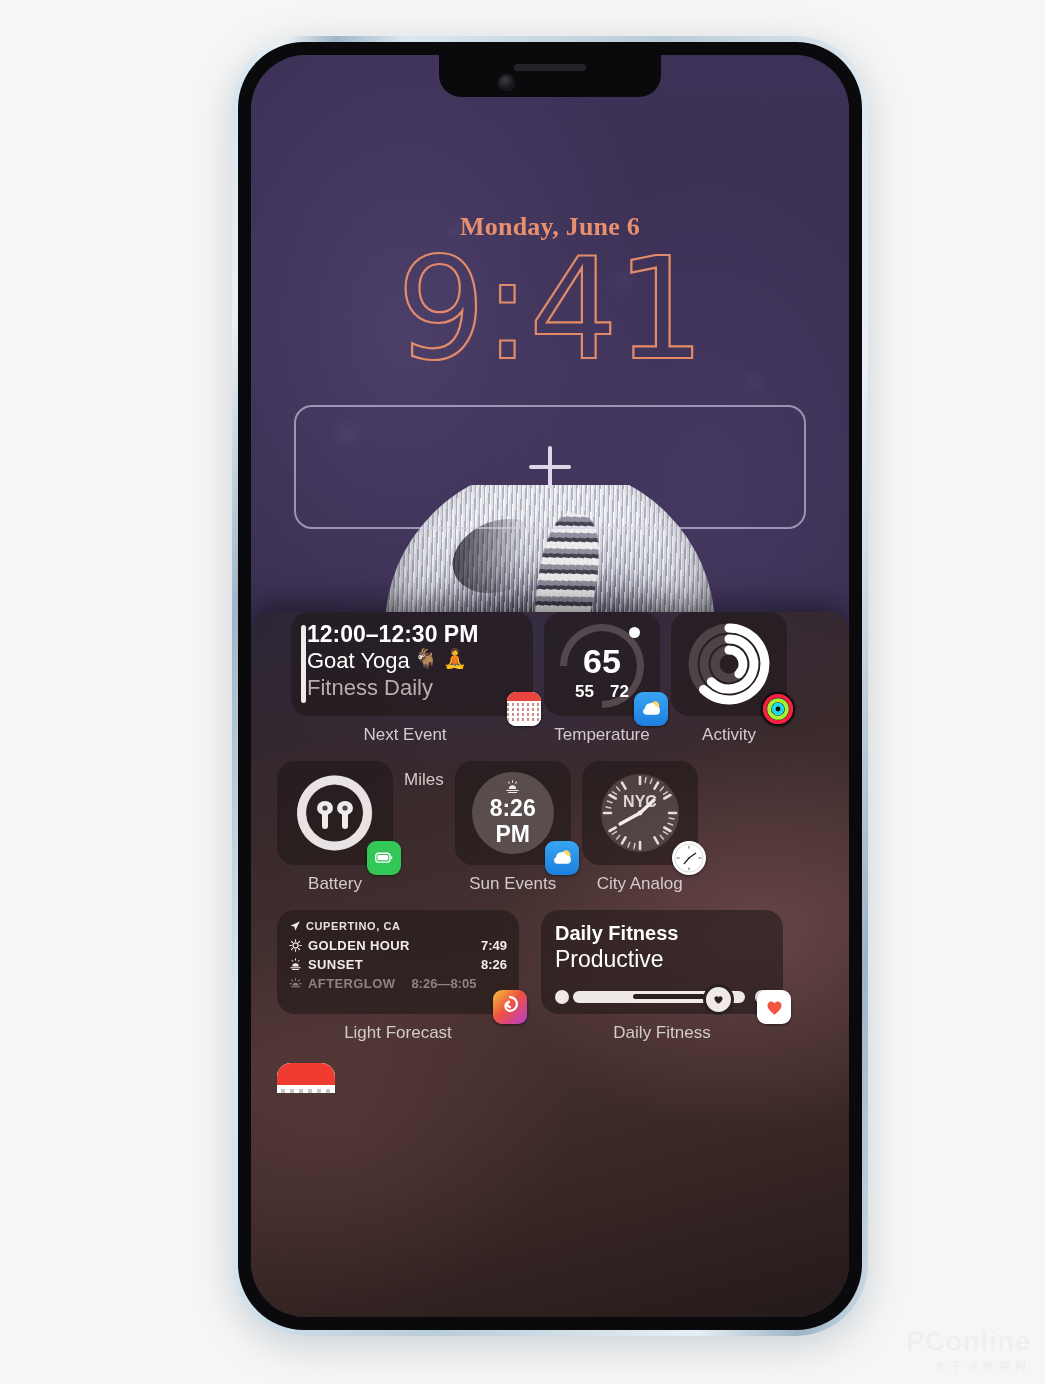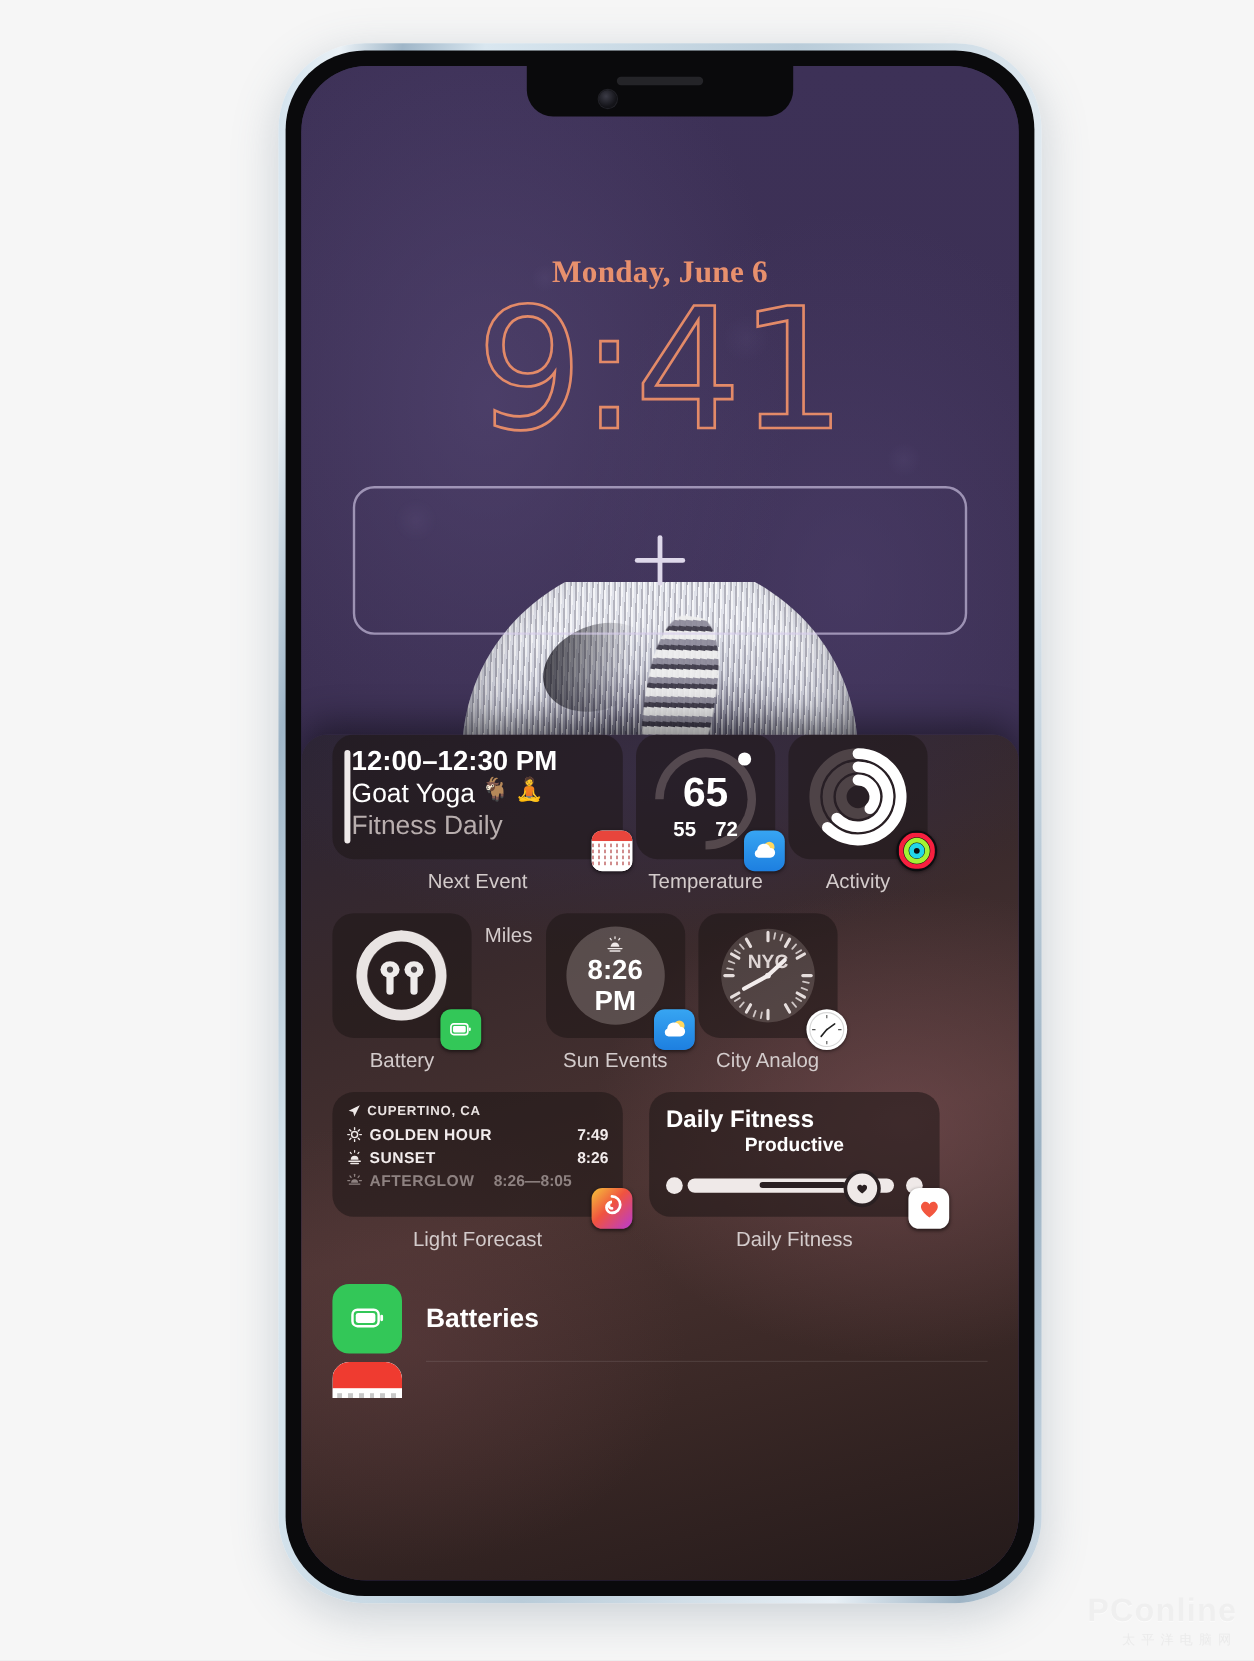--- a/index.html
+++ b/index.html
@@ -123,21 +123,21 @@
   .widget-tile{position:relative;background:rgba(30,22,22,.55);border-radius:18px;
     height:104px;box-sizing:border-box;overflow:visible;}
   .w-small{width:116px;}
   .w-wide{width:242px;}
   .widget-label{margin-top:9px;color:#d3cbcb;font-size:17px;font-weight:500;}
   .app-badge{position:absolute;right:-8px;bottom:-10px;width:34px;height:34px;border-radius:9px;
     display:flex;align-items:center;justify-content:center;overflow:hidden;
     box-shadow:0 1px 3px rgba(0,0,0,.5);}
 
   
-  #next-event-tile{padding:9px 10px 0 16px;}
+  #next-event-tile{padding:9px 10px 0 16px;margin-left:14px;}
   #next-event-bar{position:absolute;left:10px;top:13px;width:5px;height:78px;border-radius:3px;background:#efeaea;}
   #next-event-time{color:#fff;font-size:23px;font-weight:700;line-height:1.18;}
   #next-event-title{color:#fff;font-size:22px;font-weight:500;line-height:1.2;display:flex;align-items:flex-start;gap:5px;}
   #next-event-location{color:#b8aeae;font-size:22px;font-weight:400;line-height:1.2;}
 
   
   #temperature-tile{display:flex;align-items:center;justify-content:center;}
   .temp-gauge{position:relative;width:92px;height:88px;}
   .temp-arc{position:absolute;left:4px;top:4px;width:84px;height:84px;border-radius:50%;
     border:7px solid rgba(190,170,168,.30);
@@ -169,21 +169,21 @@
   .lf-loc{display:flex;align-items:center;gap:5px;color:#e9e2e1;font-size:11px;font-weight:700;letter-spacing:.6px;margin-bottom:6px;}
   .lf-row{display:flex;align-items:center;gap:6px;margin-bottom:4px;}
   .lf-name{color:#f2ecec;font-size:13px;font-weight:700;letter-spacing:.4px;flex:0 0 auto;}
   .lf-val{margin-left:auto;color:#f2ecec;font-size:13px;font-weight:700;}
   .lf-row.dim .lf-name,.lf-row.dim .lf-val{color:#8e8281;}
   .lf-row.dim .lf-val{margin-left:10px;}
 
   
   #daily-fitness-tile{padding:12px 14px;}
   #daily-fitness-title{color:#fff;font-size:20px;font-weight:700;line-height:1.18;}
-  #daily-fitness-subtitle{color:#fff;font-size:16px;font-weight:700;line-height:1.18;text-align:center;}
+  #daily-fitness-subtitle{color:#fff;font-size:23px;font-weight:400;line-height:1.18;}
   #daily-fitness-slider{position:relative;margin-top:13px;height:20px;}
   .dfs-track{position:absolute;left:18px;right:24px;top:5px;height:12px;border-radius:7px;background:#efe9e8;}
   .dfs-cap{position:absolute;top:4px;width:14px;height:14px;border-radius:50%;background:#efe9e8;}
   .dfs-cap.l{left:0;}
   .dfs-cap.r{right:0;}
   .dfs-inner{position:absolute;left:78px;right:64px;top:8px;height:5px;border-radius:3px;background:#2a2022;}
   .dfs-knob{position:absolute;left:148px;top:-2px;width:25px;height:25px;border-radius:50%;
     background:#efe9e8;border:3px solid #2a2022;display:flex;align-items:center;justify-content:center;}
 
   
@@ -518,31 +518,20 @@
                 </div>
               </div>
               <div class="widget-label">Daily Fitness</div>
             </div>
 
           </div>
         </div>
 
         <div id="widget-app-list">
 
-          <div class="app-list-item" id="app-list-item-batteries">
-            <div class="app-list-icon" style="background:#33c758">
-              <svg viewBox="0 0 44 44" style="width:40px;height:30px">
-                <rect x="4" y="11" width="32" height="20" rx="6" fill="none" stroke="#fff" stroke-width="3"></rect>
-                <rect x="8" y="15" width="24" height="12" rx="3" fill="#fff"></rect>
-                <rect x="38" y="17" width="3.4" height="8" rx="1.7" fill="#fff"></rect>
-              </svg>
-            </div>
-            <div class="app-list-name">Batteries</div>
-            <div class="app-list-divider"></div>
-          </div>
 
           <div class="app-list-item" id="app-list-item-calendar">
             <div class="app-list-icon" style="background:#fff;flex-direction:column;height:58px;border-radius:14px 14px 0 0">
               <div style="width:58px;height:22px;background:#ef3b30;border-radius:14px 14px 0 0"></div>
               <div style="width:58px;height:36px;background:#fff;padding:4px 4px 0;box-sizing:border-box">
                 <div style="height:4px;background:repeating-linear-gradient(90deg,#c8c8c8 0 4px,transparent 4px 9px)"></div>
               </div>
             </div>
           </div>
 

